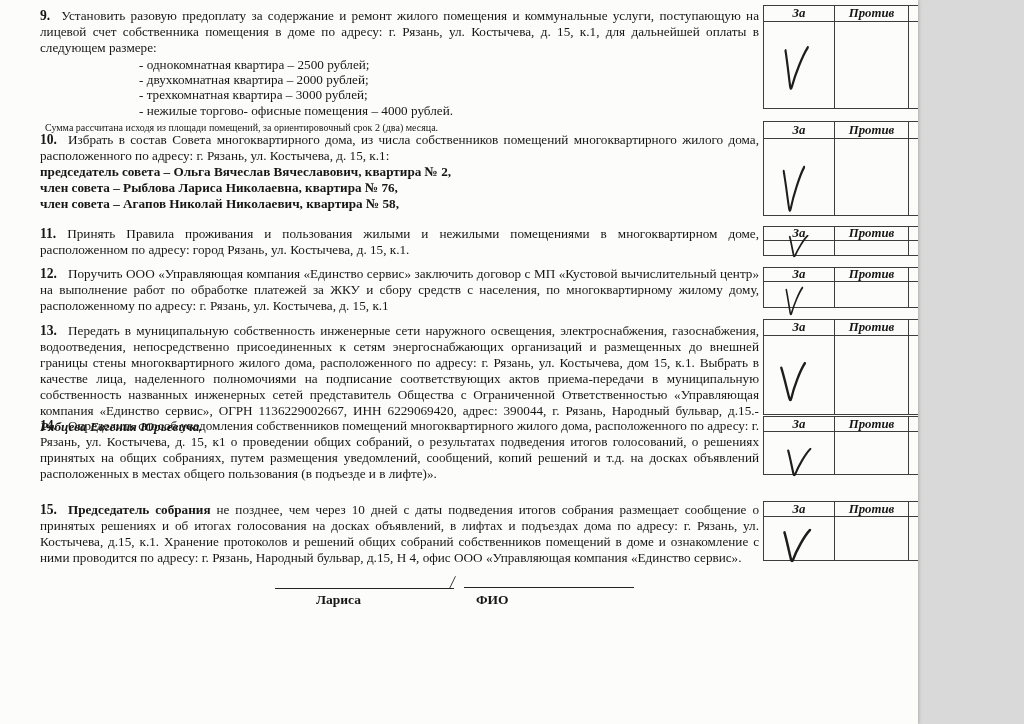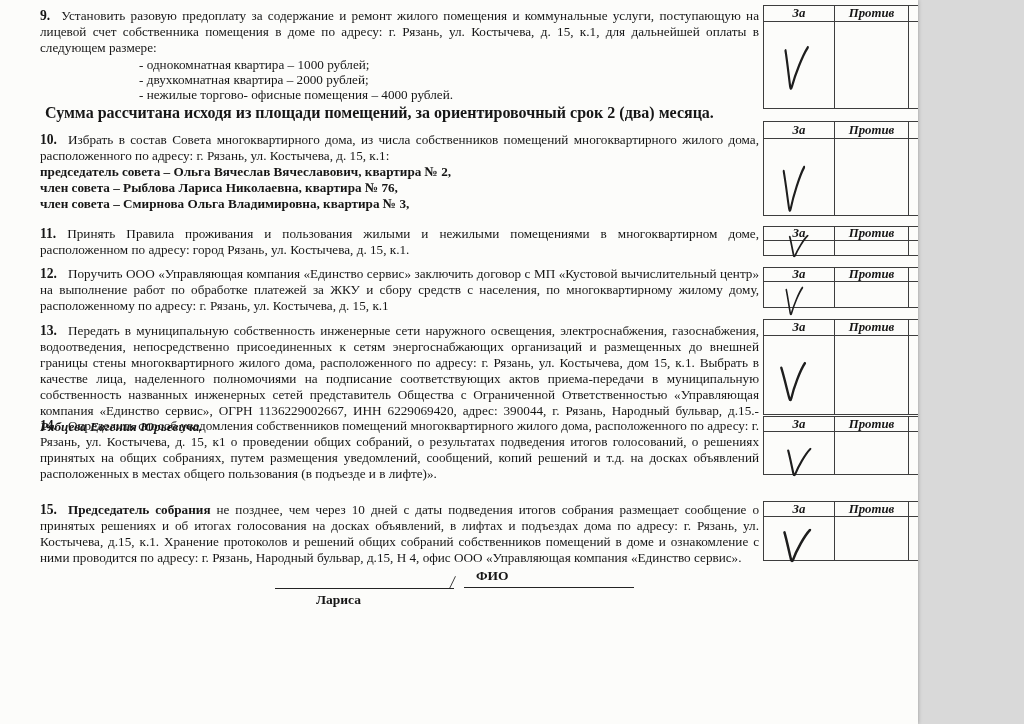--- a/index.html
+++ b/index.html
@@ -5,21 +5,21 @@
   html,body{margin:0;padding:0;background:#d9d9d9;}
   .page{
     position:relative;width:918px;height:724px;background:#fcfcfa;
     font-family:"Liberation Serif","DejaVu Serif",serif;color:#161616;
     overflow:hidden;box-shadow:0 0 4px rgba(0,0,0,.3);
   }
   .item{position:absolute;left:40px;width:719px;}
   .para{margin:0;text-align:justify;font-size:13.2px;line-height:16px;}
   .num{font-weight:bold;font-size:13.6px;margin-right:11px;white-space:pre;}
   .opts{margin-left:99px;font-size:13.2px;line-height:15.2px;margin-top:1px;}
-  .note{margin:2px 0 0 5px;font-size:16px;line-height:15.5px;font-weight:bold;}
+  .note{margin:2px 0 0 5px;font-size:10px;line-height:15.5px;}
   .members{font-weight:bold;font-size:13.2px;line-height:15.9px;margin-top:0;}
   .bold{font-weight:bold;}
   .boldital{font-weight:bold;font-style:italic;margin-top:12px;}
 
   
   .vtable{position:absolute;left:763px;width:242px;border:1.6px solid #3d3d3d;background:transparent;box-sizing:border-box;}
   .vhead{display:grid;grid-template-columns:71px 74px 1fr;border-bottom:1.6px solid #3d3d3d;}
   .vhead .vcell{font-weight:bold;text-align:center;font-size:12.8px;overflow:visible;white-space:nowrap;font-style:italic;}
   .vbody{display:grid;grid-template-columns:71px 74px 1fr;}
   .vcell{border-right:1.4px solid #3d3d3d;box-sizing:border-box;position:relative;}
@@ -42,33 +42,34 @@
   .speck{position:absolute;width:3px;height:3px;background:#555;border-radius:50%;}
 </style>
 </head>
 <body>
 
 <div class="page">
 
   <div class="item" style="top:8px">
     <p class="para"><span class="num">9.</span><span>Установить разовую предоплату за содержание и ремонт жилого помещения и коммунальные услуги, поступающую на лицевой счет собственника помещения в доме по адресу: г. Рязань, ул. Костычева,  д. 15, к.1, для дальнейшей оплаты в следующем размере:</span></p>
     <div class="opts">
-      <div>- однокомнатная квартира – 1000 рублей;</div>
+      <div>- однокомнатная квартира – 2500 рублей;</div>
       <div>- двухкомнатная квартира – 2000 рублей;</div>
+      <div>- трехкомнатная квартира – 3000 рублей;</div>
       <div>- нежилые торгово- офисные  помещения – 4000 рублей.</div>
     </div>
     <p class="note">Сумма рассчитана  исходя из площади помещений, за ориентировочный срок 2 (два) месяца.</p>
   </div>
 
   <div class="item" style="top:132px">
     <p class="para"><span class="num">10.</span><span>Избрать в состав Совета многоквартирного дома, из числа собственников помещений  многоквартирного жилого  дома, расположенного по адресу: г. Рязань, ул. Костычева, д. 15, к.1:</span></p>
     <div class="members">
       <div>председатель совета –  Ольга Вячеслав Вячеславович, квартира № 2,</div>
       <div>член совета –  Рыблова Лариса Николаевна, квартира № 76,</div>
-      <div>член совета –  Смирнова Ольга Владимировна, квартира № 3,</div>
+      <div>член совета –  Агапов Николай Николаевич, квартира № 58,</div>
     </div>
   </div>
 
   <div class="item" style="top:226px">
     <p class="para"><span class="num">11.</span><span>Принять Правила проживания и пользования жилыми и нежилыми помещениями в многоквартирном доме, расположенном по адресу: город Рязань, ул. Костычева,  д. 15, к.1.</span></p>
   </div>
 
   <div class="item" style="top:266px">
     <p class="para"><span class="num">12.</span><span>Поручить ООО «Управляющая компания «Единство сервис» заключить договор с МП «Кустовой вычислительный центр» на выполнение работ по обработке платежей за ЖКУ и сбору средств с населения, по многоквартирному жилому дому, расположенному по адресу: г. Рязань, ул. Костычева, д. 15, к.1</span></p>
   </div>
@@ -204,16 +205,16 @@
       <div class="vcell"></div>
       <div class="vcell"></div>
     </div>
   </div>
 
   <div>
     <div class="sigline" style="left:275px;top:588px;width:179px"></div>
     <div class="slash" style="left:450px;top:572px">/</div>
     <div class="sigline" style="left:464px;top:587px;width:170px"></div>
     <div class="siglabel" style="left:316px;top:592px">Лариса</div>
-    <div class="siglabel" style="left:476px;top:568px">ФИО</div>
+    <div class="siglabel" style="left:476px;top:592px">ФИО</div>
   </div>
 
 </div>
 
 </body></html>

